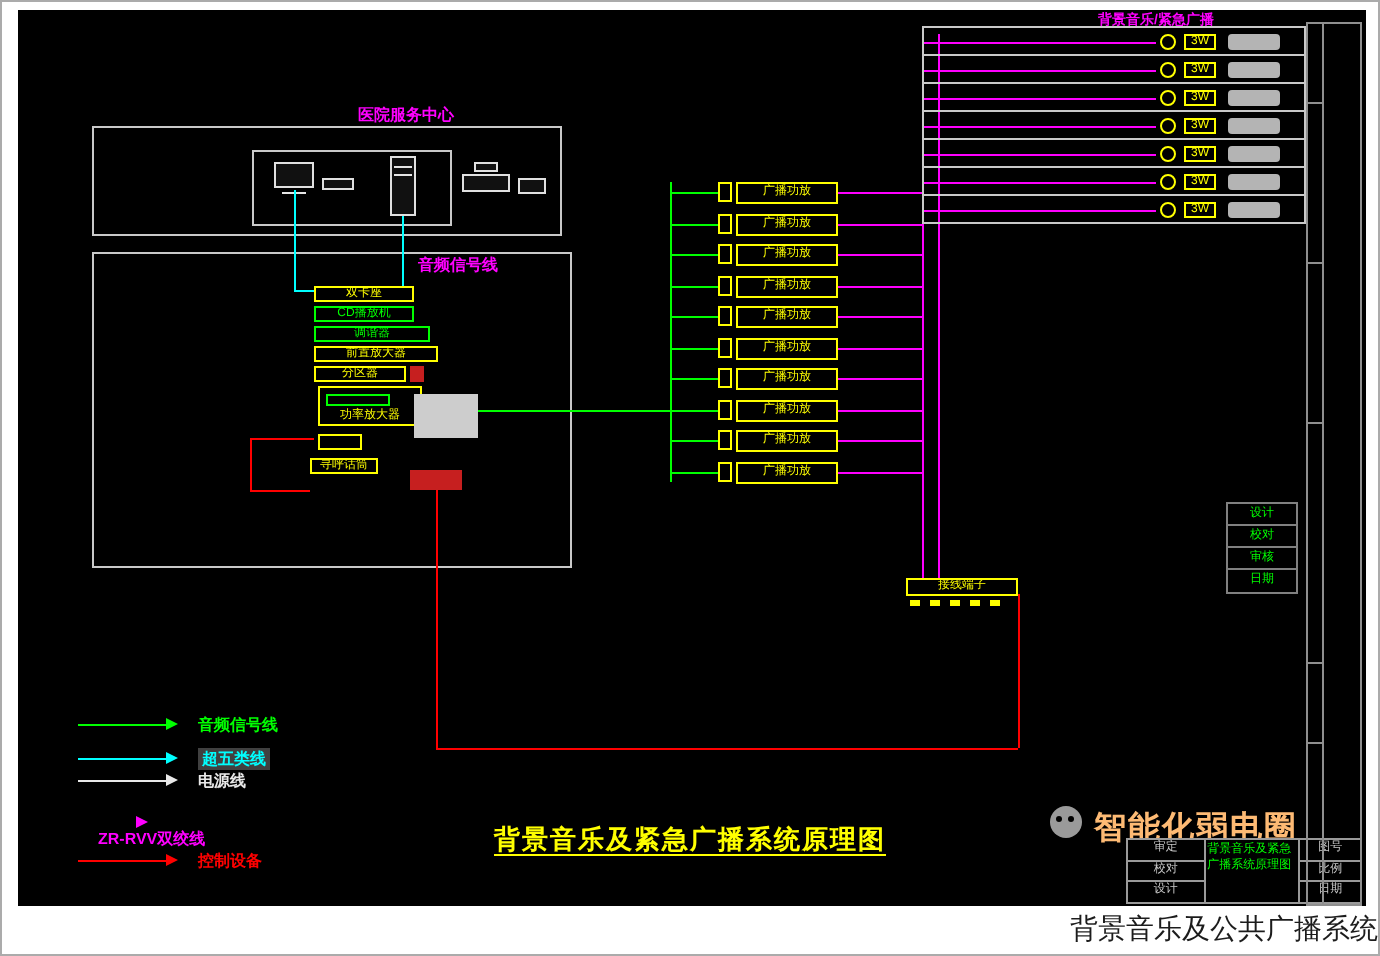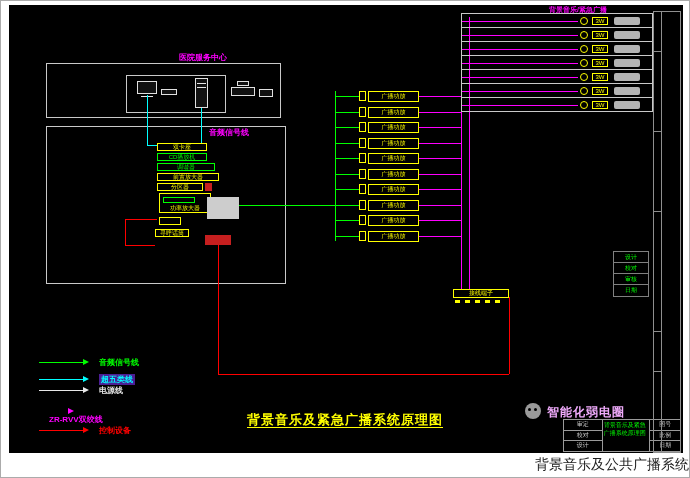--- a/index.html
+++ b/index.html
@@ -40,31 +40,31 @@
   .spk-tag{position:absolute;left:130px;top:3px;width:16px;height:8px;border:1px solid #ffff00;box-sizing:border-box;
            color:#ffff00;font-size:6px;line-height:6px;text-align:center;}
   .spk-ctrl{position:absolute;left:152px;top:3px;width:26px;height:8px;background:#b4b4b4;border-radius:2px;}
   
   .legend-row{position:absolute;left:30px;height:10px;display:flex;align-items:center;}
   .lg-line{width:44px;height:1px;}
   .lg-arrow{width:0;height:0;border-top:3px solid transparent;border-bottom:3px solid transparent;border-left:6px solid;}
   .lg-label{margin-left:10px;font-size:8px;font-weight:bold;white-space:nowrap;}
   .lg-0 .lg-line{background:#00ff00;} .lg-0 .lg-arrow{border-left-color:#00ff00;} .lg-0 .lg-label{color:#00ff00;}
   .lg-1 .lg-line{background:#00ffff;} .lg-1 .lg-arrow{border-left-color:#00ffff;}
-  .lg-1 .lg-label{color:#00ffff;background:#4c1d95;padding:0 2px;}
+  .lg-1 .lg-label{color:#00ffff;background:#404040;padding:0 2px;}
   .lg-2 .lg-line{background:#e8e8e8;} .lg-2 .lg-arrow{border-left-color:#e8e8e8;} .lg-2 .lg-label{color:#e8e8e8;}
   .lg-3 .lg-line{background:#ff00ff;} .lg-3 .lg-arrow{border-left-color:#ff00ff;} .lg-3 .lg-label{color:#ff00ff;}
   .lg-4 .lg-line{background:#ff0000;} .lg-4 .lg-arrow{border-left-color:#ff0000;} .lg-4 .lg-label{color:#ff0000;}
   
   .dwg-title{position:absolute;left:238px;top:406px;color:#ffff00;font-size:13px;font-weight:bold;letter-spacing:1px;white-space:nowrap;}
   
   .wm-icon{position:absolute;left:516px;top:398px;width:16px;height:16px;border-radius:50%;background:#9a9a9a;}
   .wm-icon:before{content:"";position:absolute;left:3px;top:5px;width:3px;height:3px;border-radius:50%;background:#000;}
   .wm-icon:after{content:"";position:absolute;left:9px;top:5px;width:3px;height:3px;border-radius:50%;background:#000;}
-  .wm-text{position:absolute;left:538px;top:399px;color:#f0abfc;font-size:12px;font-weight:bold;letter-spacing:1px;white-space:nowrap;}
+  .wm-text{position:absolute;left:538px;top:399px;color:#fdba74;font-size:16px;font-weight:bold;letter-spacing:1px;white-space:nowrap;}
   
   .sign-table{position:absolute;left:604px;top:246px;width:36px;border:1px solid #808080;box-sizing:border-box;}
   .sign-cell{height:11px;border-bottom:1px solid #808080;box-sizing:border-box;color:#00ff00;font-size:6px;
              line-height:10px;text-align:center;overflow:hidden;}
   .sign-cell:last-child{border-bottom:none;}
   
   .tblock{position:absolute;left:554px;top:414px;width:118px;height:33px;border:1px solid #9a9a9a;
           box-sizing:border-box;display:flex;background:#000;}
   .tb-col{display:flex;flex-direction:column;}
   .tb-left{width:38px;border-right:1px solid #9a9a9a;}

